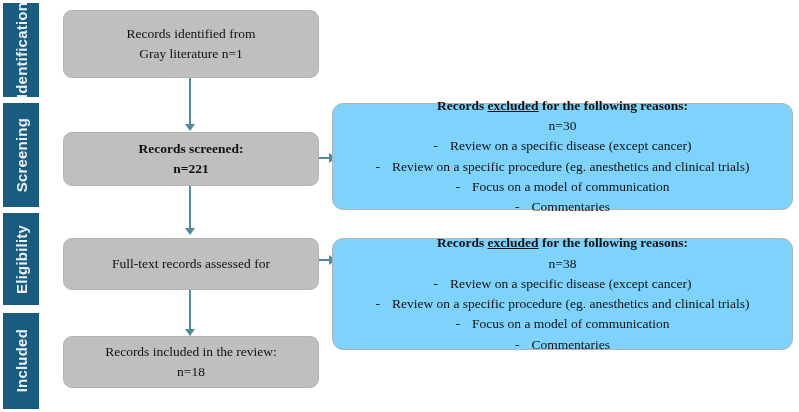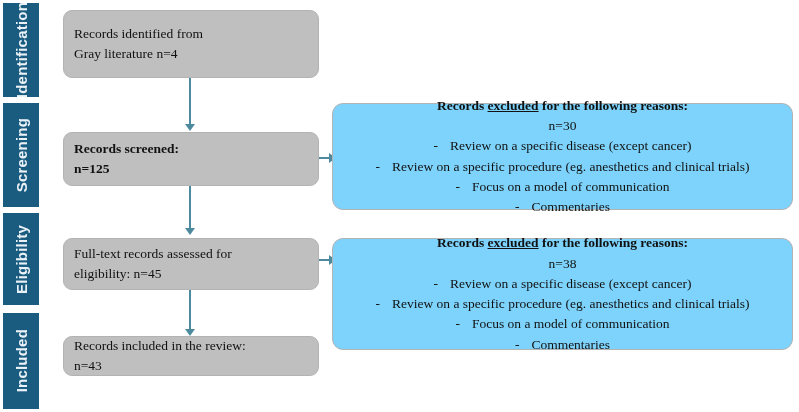--- a/index.html
+++ b/index.html
@@ -43,20 +43,21 @@
   
   .flow-box {
     position: absolute;
     background: #BFBFBF;
     border: 1px solid #B3B3B3;
     border-radius: 9px;
     box-sizing: border-box;
     display: flex;
     align-items: center;
     justify-content: center;
+    text-align: center;
     color: #111111;
     font-size: 13.5px;
     line-height: 1.45;
     padding: 4px 10px;
   }
   .flow-box .lines {
     width: 100%;
   }
   .flow-box .lines .ln {
     display: block;
@@ -150,42 +151,41 @@
 
   <div class="h-line" style="left:318px; top:157px; width:12px;"></div>
   <div class="h-arrow-head" style="left:329px; top:153px;"></div>
 
   <div class="h-line" style="left:318px; top:259px; width:12px;"></div>
   <div class="h-arrow-head" style="left:329px; top:255px;"></div>
 
   <div class="flow-box" style="left:63px; top:10px; width:256px; height:68px;">
     <div class="lines">
       <span class="ln">Records identified from</span>
-      <span class="ln">Gray literature n=4</span>
+      <span class="ln">Gray literature n=1</span>
     </div>
   </div>
 
   <div class="flow-box" style="left:63px; top:132px; width:256px; height:54px;font-weight:bold;">
     <div class="lines">
       <span class="ln">Records screened:</span>
-      <span class="ln">n=125</span>
+      <span class="ln">n=221</span>
     </div>
   </div>
 
   <div class="flow-box" style="left:63px; top:238px; width:256px; height:52px;">
     <div class="lines">
       <span class="ln">Full-text records assessed for</span>
-      <span class="ln">eligibility: n=45</span>
-    </div>
-  </div>
-
-  <div class="flow-box" style="left:63px; top:336px; width:256px; height:40px;">
+    </div>
+  </div>
+
+  <div class="flow-box" style="left:63px; top:336px; width:256px; height:52px;">
     <div class="lines">
       <span class="ln">Records included in the review:</span>
-      <span class="ln">n=43</span>
+      <span class="ln">n=18</span>
     </div>
   </div>
 
   <div class="excl-box" style="left:332px; top:103px; width:461px; height:107px;">
     <div class="excl-title">
       <span>Records </span><u>excluded</u><span> for the following reasons:</span>
     </div>
     <div class="excl-count">n=30</div>
     <div class="excl-reason">
       <span class="dash">-</span><span>Review on a specific disease (except cancer)</span>

